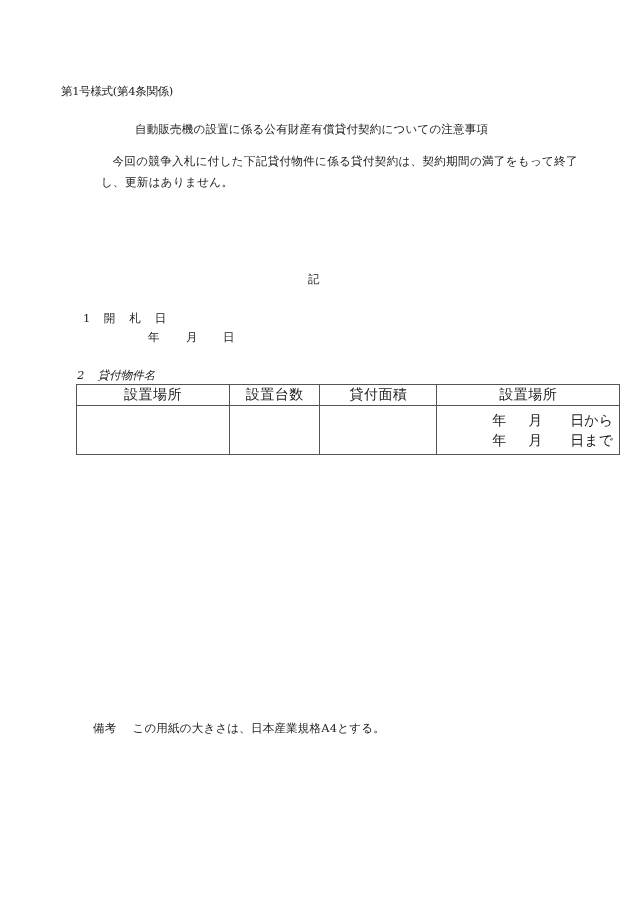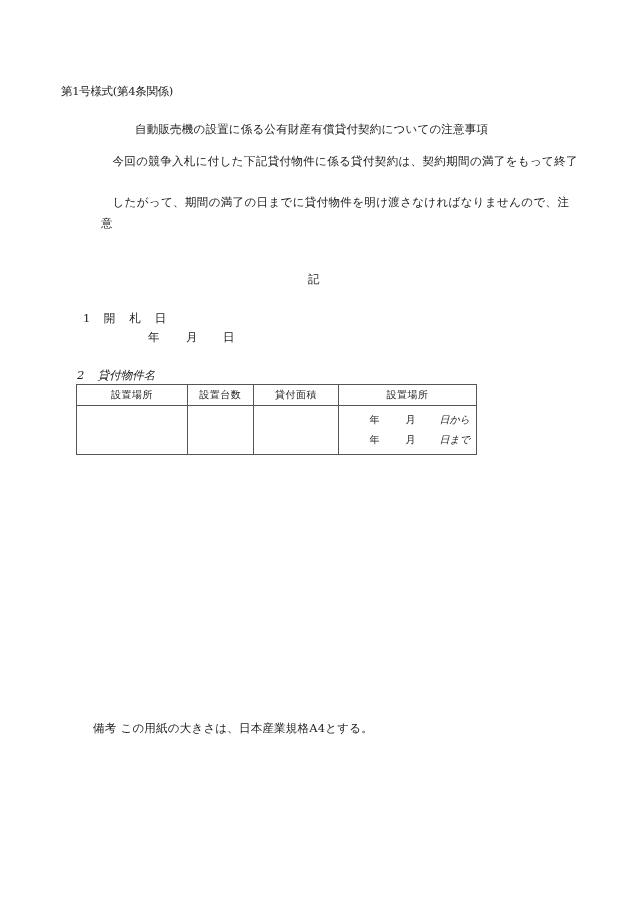--- a/index.html
+++ b/index.html
@@ -30,59 +30,59 @@
     .item1 .lbl span { margin-right: 14px; }
     .date-line { left: 148px; top: 330px; text-decoration: underline; }
     .date-line span { display: inline-block; }
     .item2 { left: 77px; top: 368px; font-style: italic; }
     .item2 .num { display: inline-block; width: 17px; }
 
     table.lease {
       position: absolute;
       left: 76px;
       top: 384px;
-      width: 401px;
+      width: 544px;
       border-collapse: collapse;
-      font-size: 10px;
+      font-size: 14px;
       color: #222;
     }
     table.lease th, table.lease td {
       border: 1px solid #555555;
       padding: 0;
     }
     table.lease th {
       font-weight: normal;
       height: 20px;
       text-align: center;
       letter-spacing: 0.5px;
     }
     table.lease td { height: 48px; vertical-align: middle; }
     .period-cell { text-align: right; padding-right: 6px !important; }
     .period-line { line-height: 20px; }
     .period-line span { display: inline-block; }
     .p-y { width: 16px; text-align: left; }
     .p-m { width: 16px; text-align: left; margin-left: 20px; }
-    .p-d { margin-left: 18px; font-style: italic; }
+    .p-d { margin-left: 26px; }
 
     .remark { left: 93px; top: 721px; letter-spacing: 0.2px; }
-    .remark .tag { margin-right: 4px; }
+    .remark .tag { margin-right: 16px; }
   </style>
 </head>
 <body>
 
 <div class="abs form-label">第1号様式(第4条関係)</div>
 
 <div class="abs doc-title">自動販売機の設置に係る公有財産有償貸付契約についての注意事項</div>
 
 <div class="abs para para1">
   <p class="indent">今回の競争入札に付した下記貸付物件に係る貸付契約は、契約期間の満了をもって終了</p>
+  <p>し、更新はありません。</p>
 </div>
 
 <div class="abs para para2">
-  <p class="indent">したがって、期間の満了の日までに貸付物件を明け渡さなければなりませんので、注意</p>
 </div>
 
 <div class="abs ki">記</div>
 
 <div class="abs item1">
   <span class="num">1</span>
   <span class="lbl">
     <span>開</span><span>札</span><span>日</span>
   </span>
 </div>

